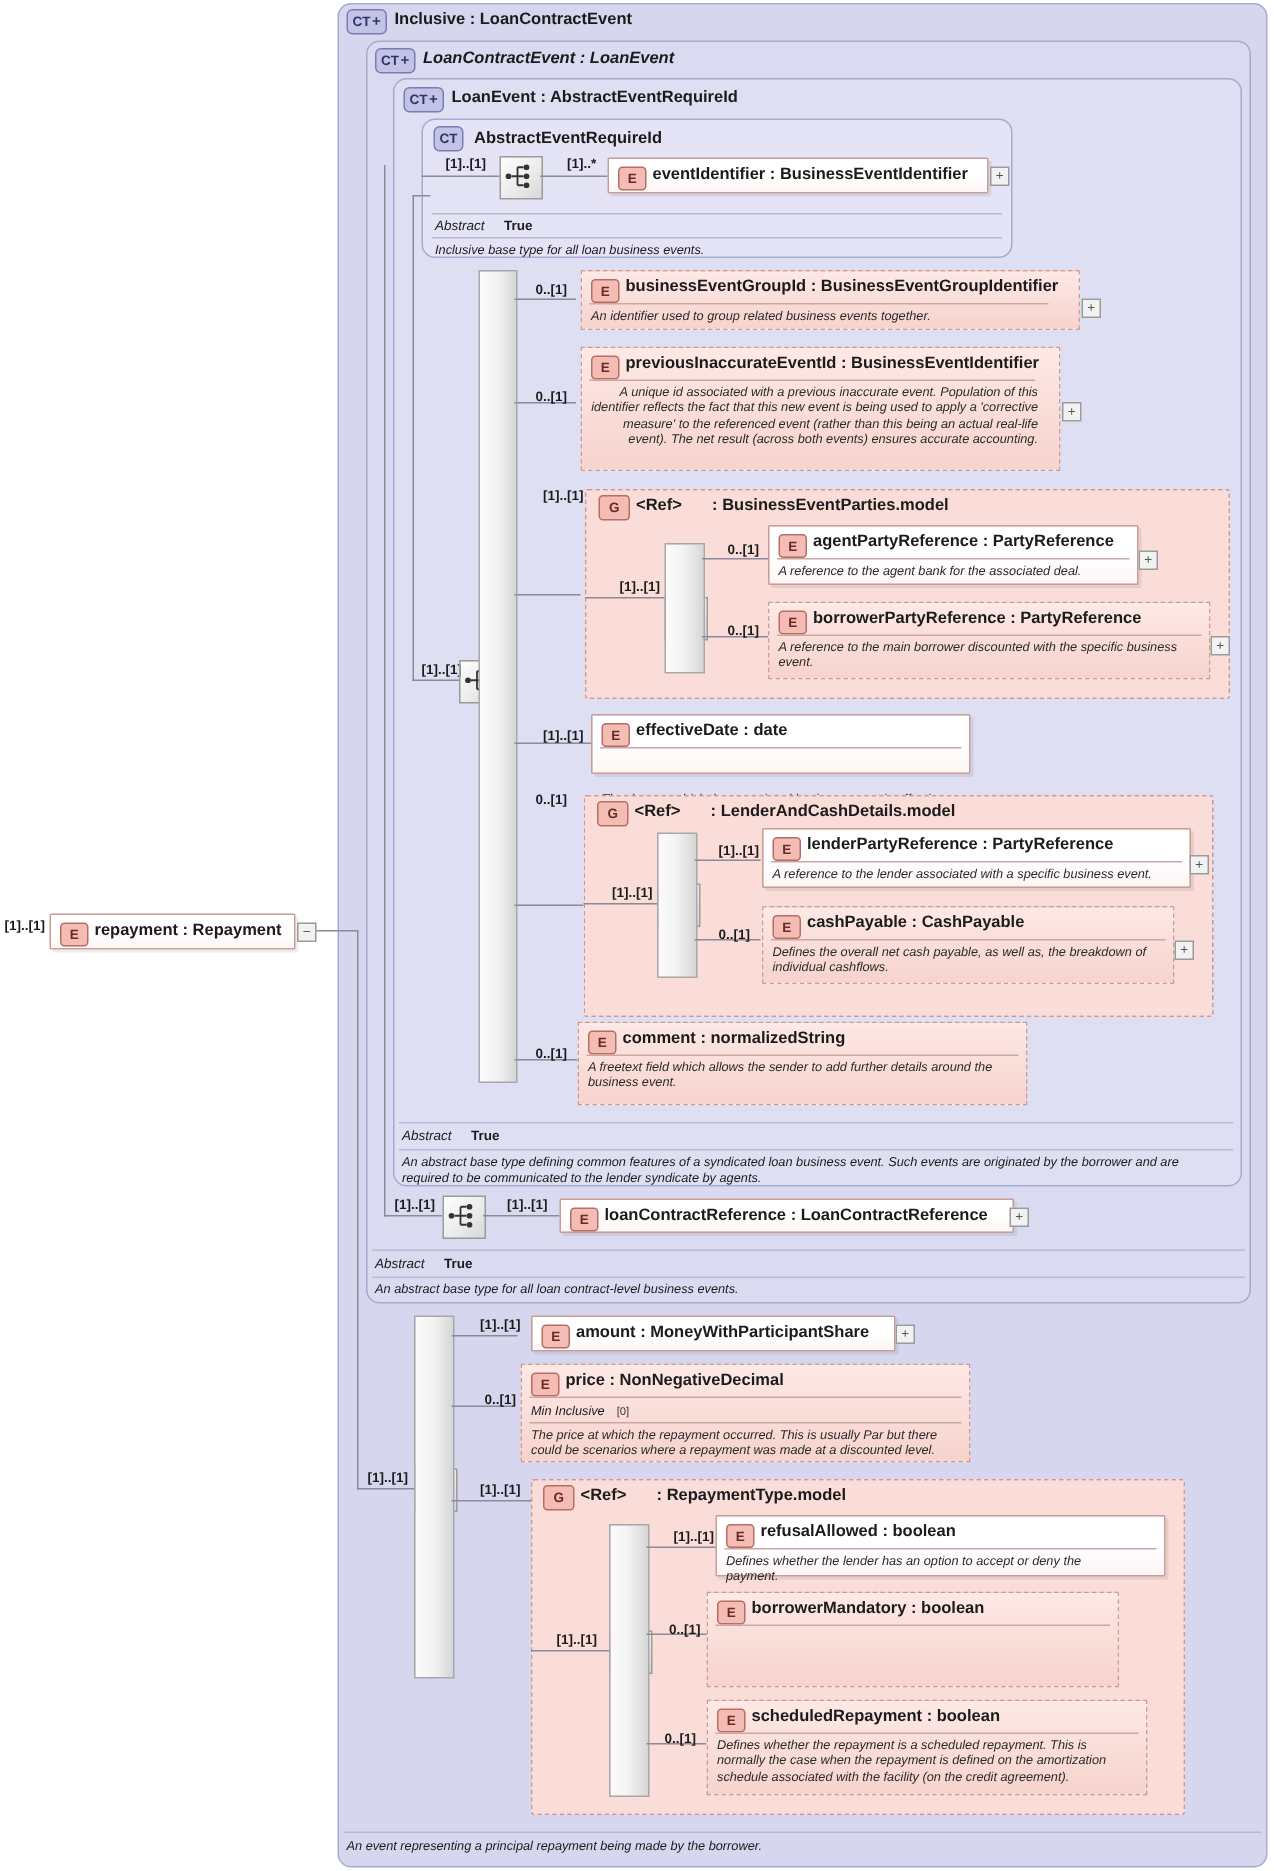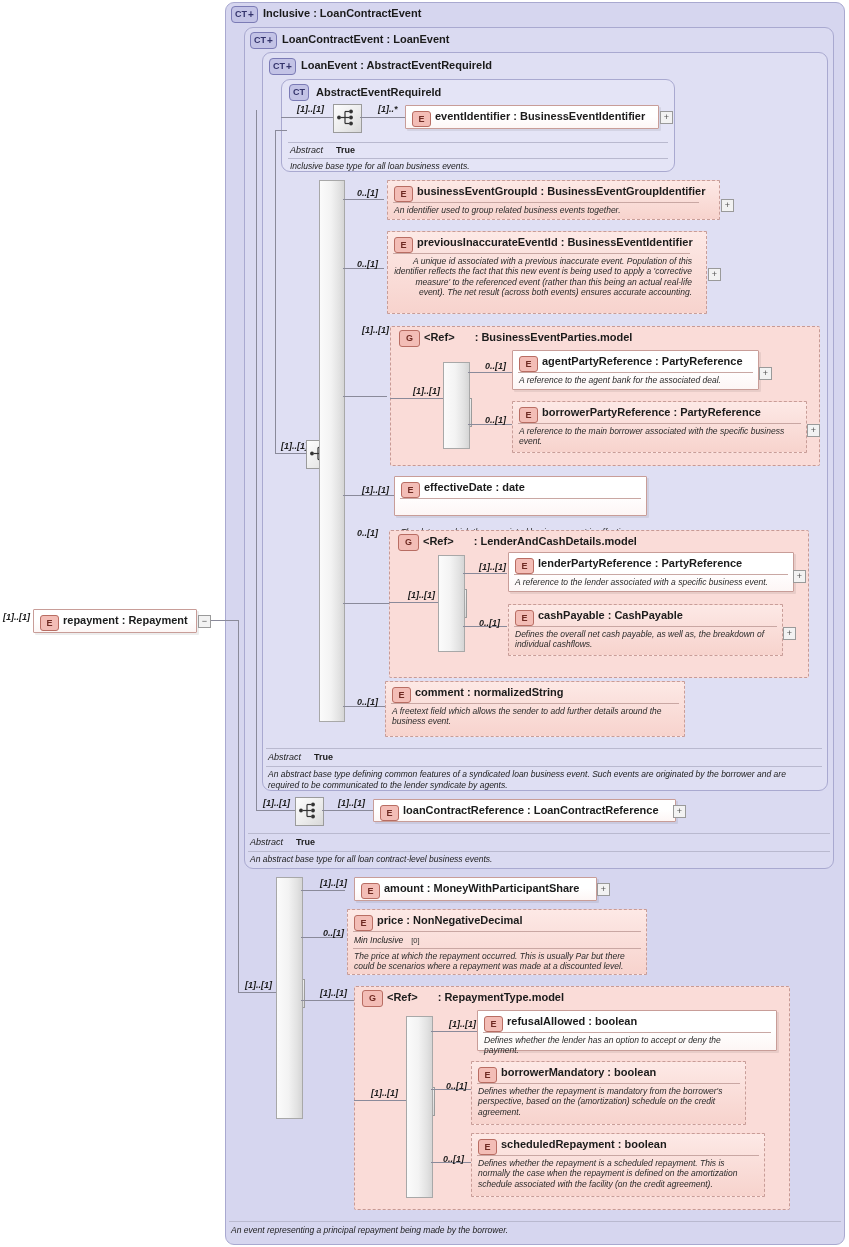--- a/index.html
+++ b/index.html
@@ -145,21 +145,21 @@
   }
 
   
   .ln { position:absolute; background:#8a8a9a; }
   .ln.h { height:1px; }
   .ln.v { width:1px; }
 
   
   .card {
     position:absolute;
-    font-size:9px; font-style:italic; font-weight:bold;
+    font-size:9px; font-weight:bold;
     color:#1b1b1b; white-space:nowrap;
     font-family:"Liberation Sans", sans-serif;
   }
 
   
   .annot { position:absolute; }
   .annot .sep { position:absolute;left:0;right:0;border-top:1px solid #b9b9cf;height:0; }
   .annot .lbl {
     position:absolute; font-size:9px; font-style:italic; color:#1b1b1b;text-align:center;
   }
@@ -186,21 +186,21 @@
   <div class="annot" style="left:229px; top:1221px; width:612px;">
     <div class="sep" style="top:0;"></div>
     <div class="txt" style="left:2px; top:4px; width:600px;">An event representing a principal repayment being made by the borrower.</div>
   </div>
 
   <div class="abs ct-box lvl2" style="left:244px; top:27px; width:590px; height:842px;"></div>
   <div class="ct-badge" style="left:250px; top:32px;">
     <span>CT</span>
       <span class="pl">+</span>
   </div>
-  <div class="ct-title" style="left:282px; top:33px;">LoanContractEvent : LoanEvent</div>
+  <div class="ct-title" style="left:282px; top:33px;font-style:italic;">LoanContractEvent : LoanEvent</div>
 
   <div class="annot" style="left:248px; top:833px; width:582px;">
     <div class="sep" style="top:0;"></div>
     <div class="lbl" style="left:2px; top:4px;">Abstract</div>
     <div class="val" style="left:48px; top:4px;">True</div>
     <div class="sep" style="top:18px;"></div>
     <div class="txt" style="left:2px; top:21px; width:570px;">An abstract base type for all loan contract-level business events.</div>
   </div>
 
   <div class="abs ct-box lvl3" style="left:262px; top:52px; width:566px; height:739px;"></div>
@@ -347,21 +347,21 @@
   </div>
   <div class="plus" style="left:759px; top:367px;">
     <span>+</span>
   </div>
 
   <div class="card" style="left:485px; top:415px;">0..[1]</div>
   <div class="el optional" style="left:512px; top:401px; width:295px; height:52px;">
     <div class="ebadge">E</div>
     <div class="ename">borrowerPartyReference : PartyReference</div>
     <div class="hr" style="top:21px; right:5px;"></div>
-    <div class="doc" style="top:24px; right:5px;">A reference to the main borrower associated with the specific business event.</div>
+    <div class="doc" style="top:24px; right:5px;">A reference to the main borrower discounted with the specific business event.</div>
   </div>
   <div class="plus" style="left:807px; top:424px;">
     <span>+</span>
   </div>
 
   <div class="card" style="left:362px; top:485px;">[1]..[1]</div>
   <div class="el required white" style="left:394px; top:476px; width:253px; height:40px;">
     <div class="ebadge">E</div>
     <div class="ename">effectiveDate : date</div>
     <div class="hr" style="top:21px; right:5px;"></div>
@@ -537,21 +537,20 @@
     <div class="ename">refusalAllowed : boolean</div>
     <div class="hr" style="top:21px; right:5px;"></div>
     <div class="doc" style="top:24px; right:20px;">Defines whether the lender has an option to accept or deny the payment.</div>
   </div>
 
   <div class="card" style="left:446px; top:1081px;">0..[1]</div>
   <div class="el optional" style="left:471px; top:1061px; width:275px; height:64px;">
     <div class="ebadge">E</div>
     <div class="ename">borrowerMandatory : boolean</div>
     <div class="hr" style="top:21px; right:5px;"></div>
-    <div class="doc" style="top:24px; right:5px;">Defines whether the repayment is mandatory from the borrower's perspective, based on the (amortization) schedule on the credit agreement.</div>
   </div>
 
   <div class="card" style="left:443px; top:1154px;">0..[1]</div>
   <div class="el optional" style="left:471px; top:1133px; width:294px; height:64px;">
     <div class="ebadge">E</div>
     <div class="ename">scheduledRepayment : boolean</div>
     <div class="hr" style="top:21px; right:5px;"></div>
     <div class="doc" style="top:24px; right:5px;">Defines whether the repayment is a scheduled repayment. This is normally the case when the repayment is defined on the amortization schedule associated with the facility (on the credit agreement).</div>
   </div>
 

